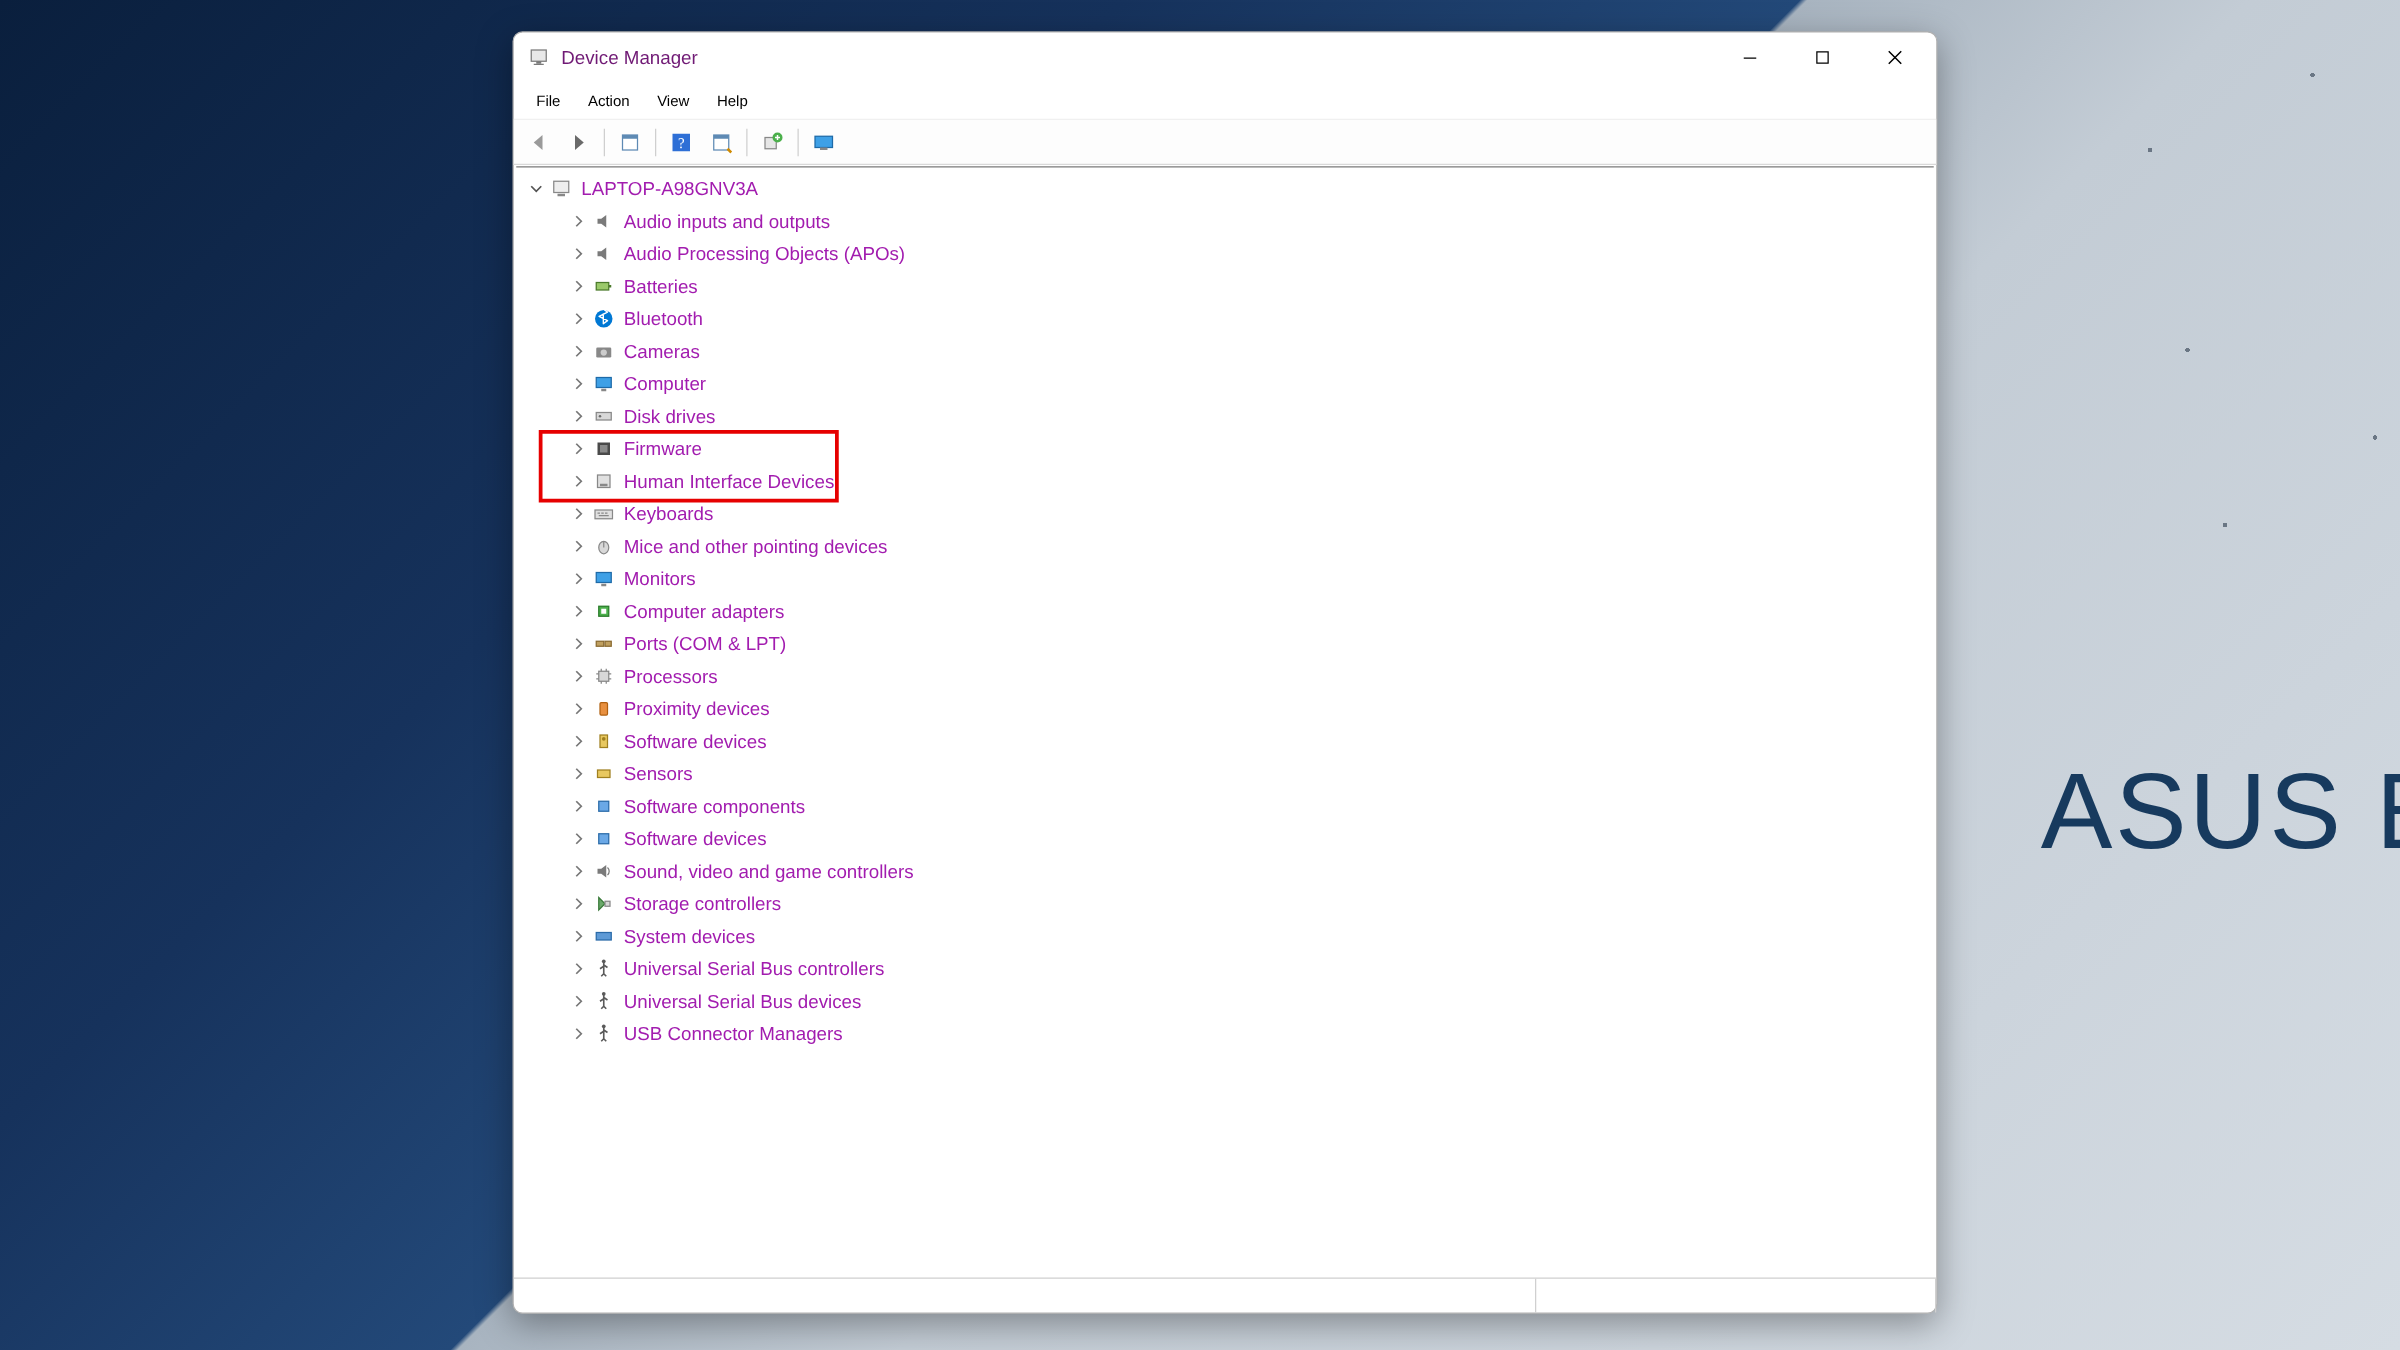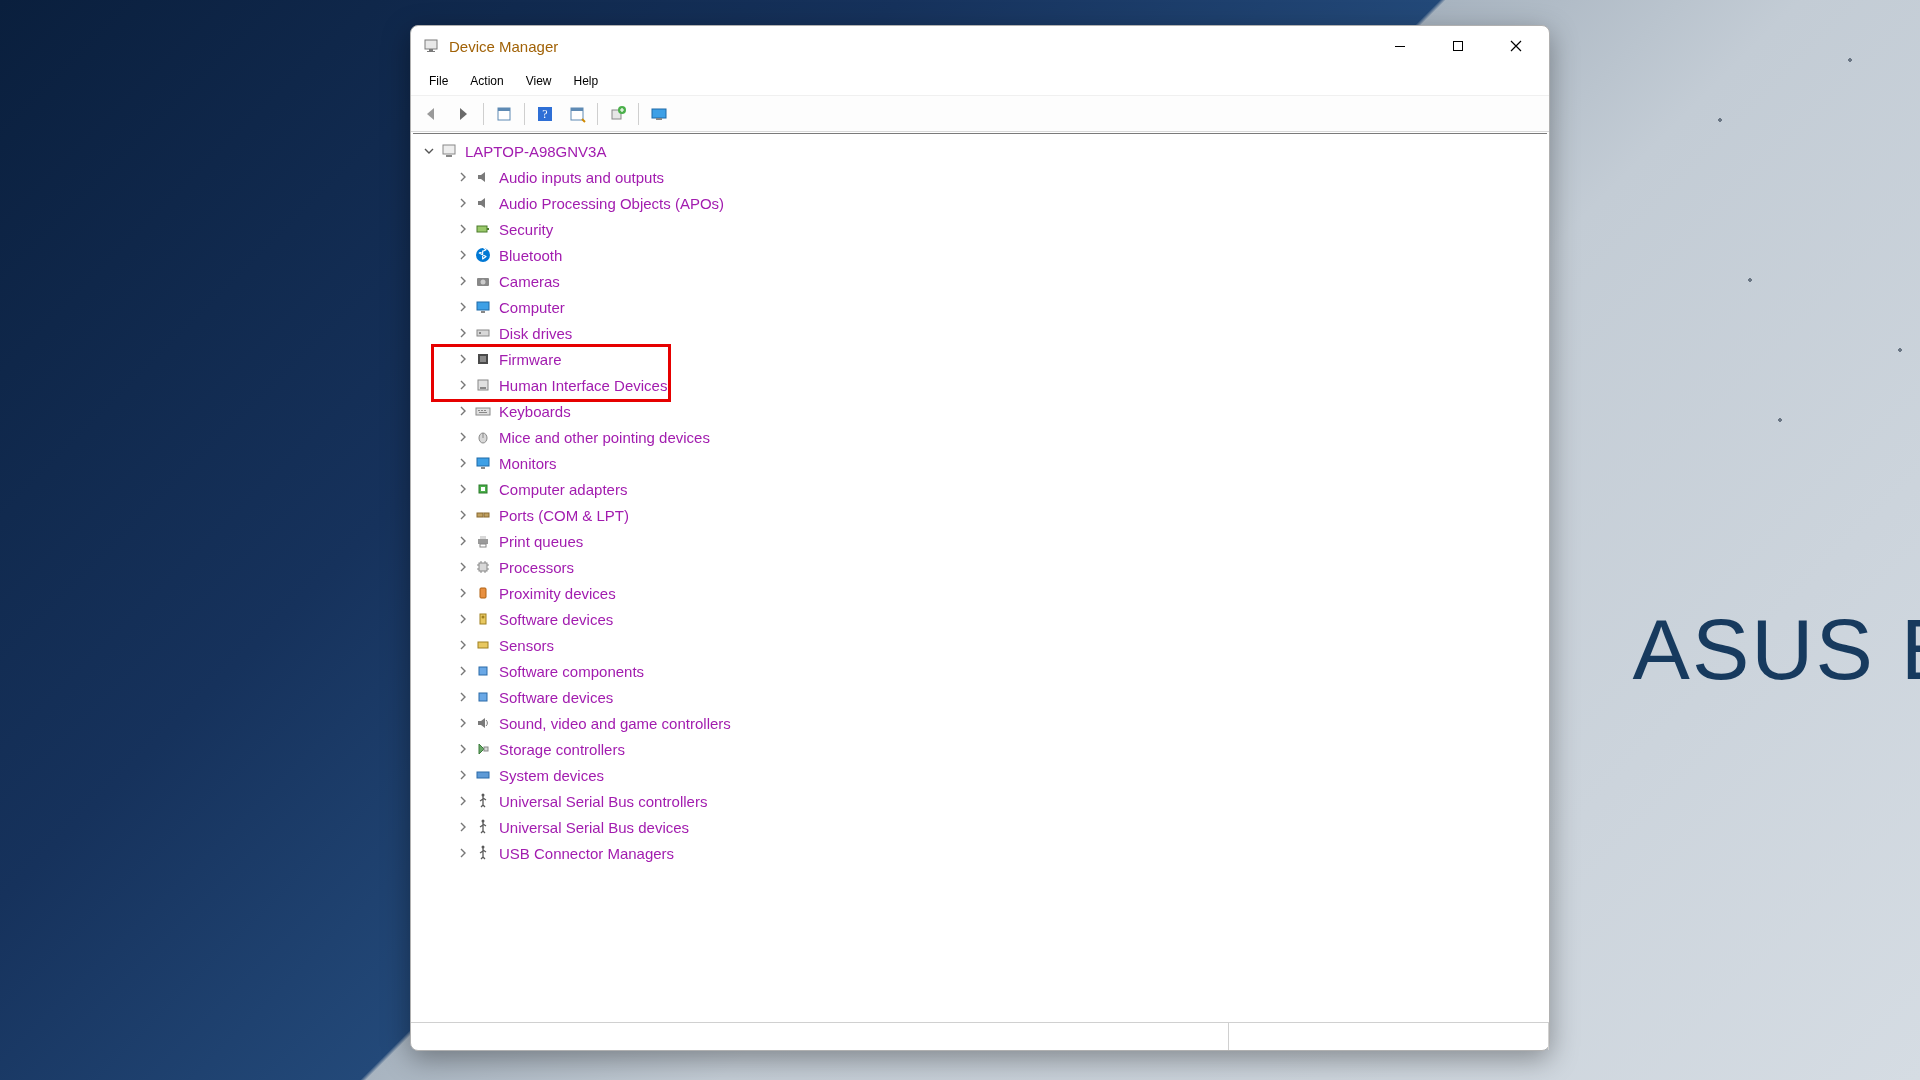--- a/index.html
+++ b/index.html
@@ -24,21 +24,21 @@
 
 .window {
   position:absolute; left:410px; top:25px; width:1140px; height:1026px;
   background:#ffffff; border:1px solid #b0b0b0; border-radius:8px;
   box-shadow: 0 8px 28px rgba(0,0,0,.35);
   display:flex; flex-direction:column;
 }
 
 .titlebar { height:40px; display:flex; align-items:center; padding:0 4px 0 12px; }
 .titlebar .app-icon { width:16px; height:16px; margin-right:10px; display:inline-block; }
-.titlebar .title { font-size:15px; color:#a16207; flex:0 0 auto; }
+.titlebar .title { font-size:15px; color:#701a75; flex:0 0 auto; }
 .titlebar .spacer { flex:1; }
 .cbtn { width:58px; height:40px; display:flex; align-items:center; justify-content:center; }
 .cbtn svg { width:12px; height:12px; }
 
 .menubar { height:30px; display:flex; align-items:center; gap:2px; padding:0 8px; border-bottom:1px solid #f0f0f0; }
 .menuitem { padding:4px 10px; font-size:12px; color:#000; }
 
 .toolbar { height:36px; display:flex; align-items:center; gap:4px; padding:0 6px; border-bottom:1px solid #d9d9d9; background:#fdfdfd; }
 .tbtn { width:28px; height:26px; display:flex; align-items:center; justify-content:center; border:1px solid transparent; }
 .tsep { width:1px; height:22px; background:#cfcfcf; margin:0 2px; }
@@ -212,21 +212,21 @@
                 <svg width="10" height="10" viewBox="0 0 10 10">
                   <path d="M3 1 L7 5 L3 9" fill="none" stroke="#777" stroke-width="1.4"></path>
                 </svg>
               </span>
               <span class="ic">
                 <svg width="16" height="16" viewBox="0 0 16 16">
                   <rect x="2" y="5" width="10" height="6" fill="#9ac96a" stroke="#4a7a2a"></rect>
                   <rect x="12" y="7" width="2" height="2" fill="#4a7a2a"></rect>
                 </svg>
               </span>
-              <span class="lbl">Security</span>
+              <span class="lbl">Batteries</span>
             </div>
             <div class="node">
               <span class="exp">
                 <svg width="10" height="10" viewBox="0 0 10 10">
                   <path d="M3 1 L7 5 L3 9" fill="none" stroke="#777" stroke-width="1.4"></path>
                 </svg>
               </span>
               <span class="ic">
                 <svg width="16" height="16" viewBox="0 0 16 16">
                   <circle cx="8" cy="8" r="7" fill="#0078d4"></circle>
@@ -370,35 +370,20 @@
                   <path d="M3 1 L7 5 L3 9" fill="none" stroke="#777" stroke-width="1.4"></path>
                 </svg>
               </span>
               <span class="ic">
                 <svg width="16" height="16" viewBox="0 0 16 16">
                   <rect x="2" y="6" width="6" height="4" fill="#c0a060" stroke="#8a6a30"></rect>
                   <rect x="9" y="6" width="5" height="4" fill="#c0a060" stroke="#8a6a30"></rect>
                 </svg>
               </span>
               <span class="lbl">Ports (COM &amp; LPT)</span>
-            </div>
-            <div class="node">
-              <span class="exp">
-                <svg width="10" height="10" viewBox="0 0 10 10">
-                  <path d="M3 1 L7 5 L3 9" fill="none" stroke="#777" stroke-width="1.4"></path>
-                </svg>
-              </span>
-              <span class="ic">
-                <svg width="16" height="16" viewBox="0 0 16 16">
-                  <rect x="3" y="6" width="10" height="5" fill="#9a9a9a"></rect>
-                  <rect x="5" y="3" width="6" height="3" fill="#d8d8d8"></rect>
-                  <rect x="5" y="11" width="6" height="3" fill="#fff" stroke="#888"></rect>
-                </svg>
-              </span>
-              <span class="lbl">Print queues</span>
             </div>
             <div class="node">
               <span class="exp">
                 <svg width="10" height="10" viewBox="0 0 10 10">
                   <path d="M3 1 L7 5 L3 9" fill="none" stroke="#777" stroke-width="1.4"></path>
                 </svg>
               </span>
               <span class="ic">
                 <svg width="16" height="16" viewBox="0 0 16 16">
                   <rect x="4" y="4" width="8" height="8" fill="#d8d8d8" stroke="#888"></rect>

